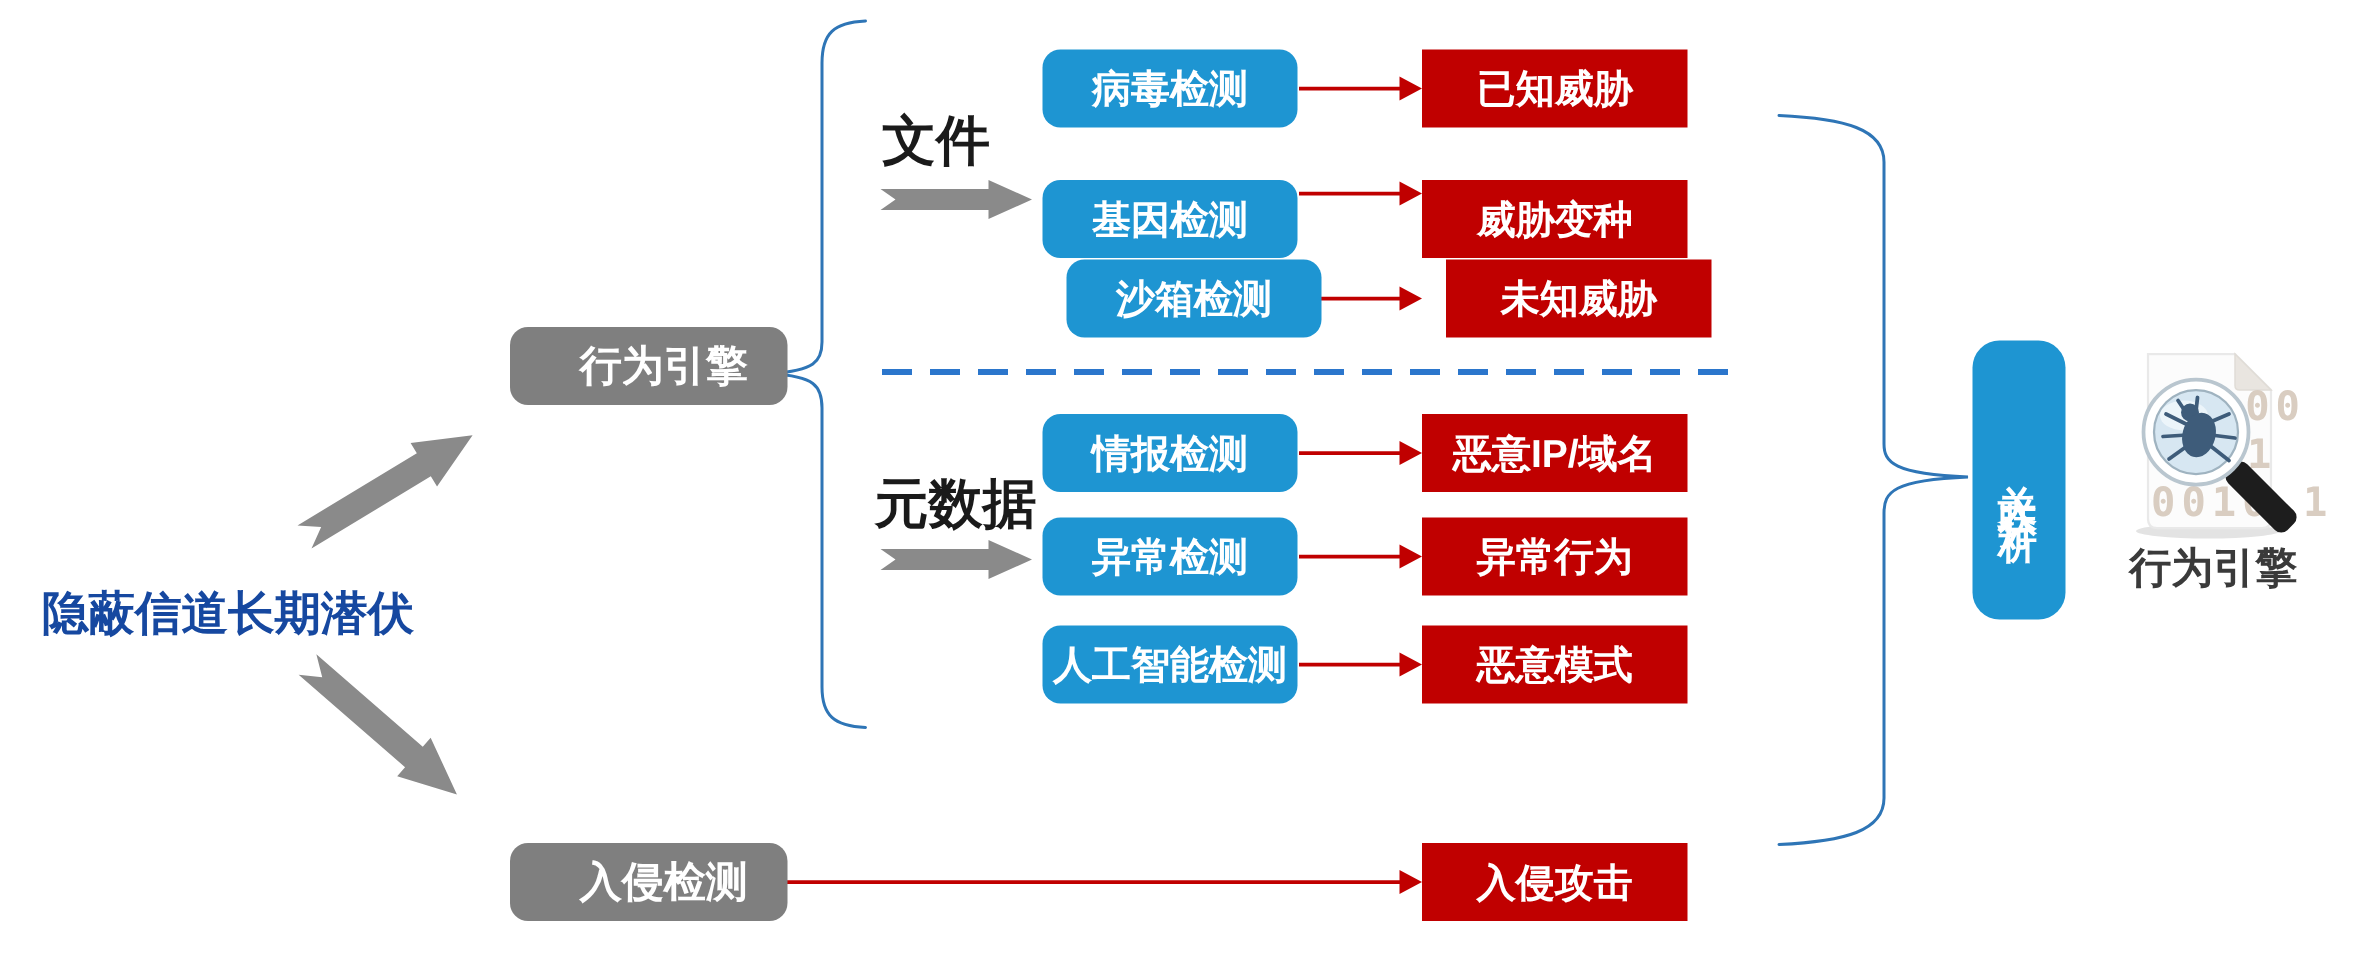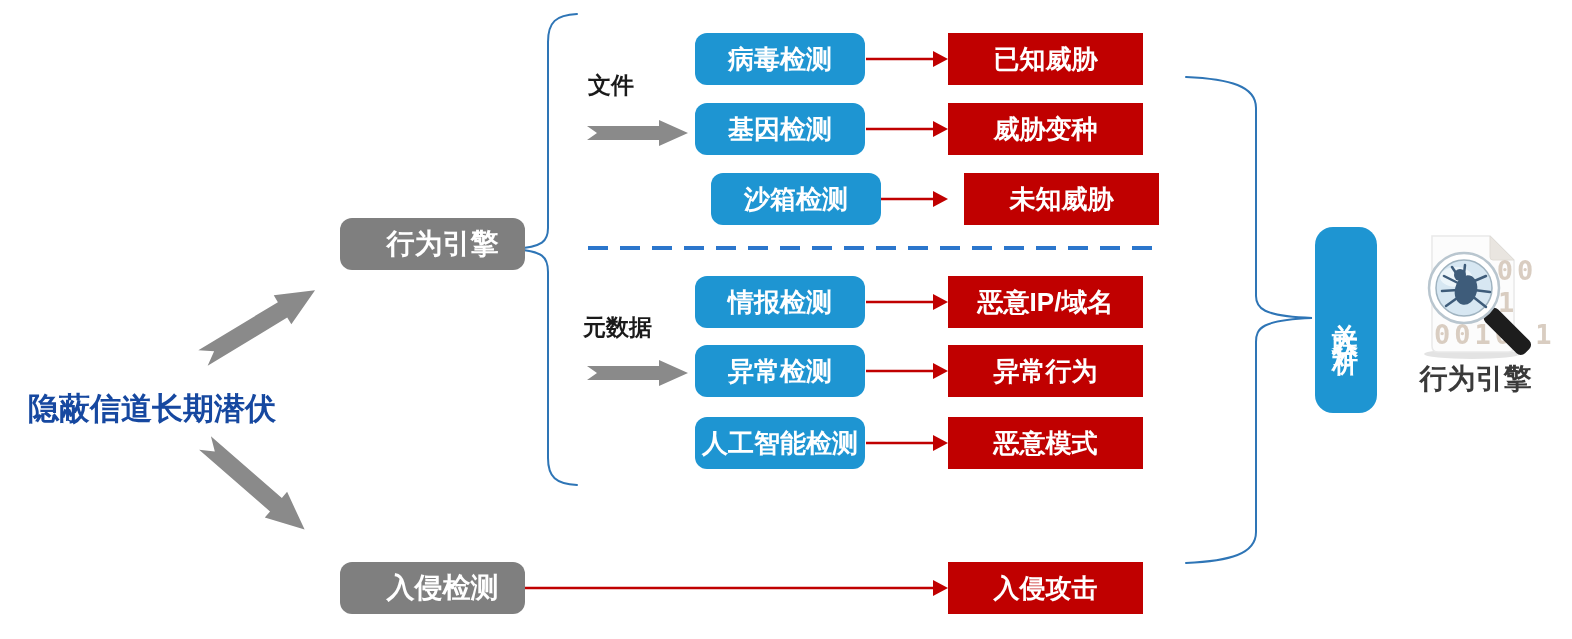--- a/index.html
+++ b/index.html
@@ -15,31 +15,31 @@
 
   .title-label{position:absolute;left:28px;top:388px;font-size:31px;font-weight:bold;
     color:var(--title-blue);white-space:nowrap;}
 
   .gray-box{position:absolute;left:340px;width:165px;height:52px;border-radius:12px;
     background:var(--box-gray);color:#ffffff;font-size:28px;font-weight:bold;
     display:flex;align-items:center;justify-content:center;white-space:nowrap;padding-left:20px;}
   .gray-box.behavior{top:218px;}
   .gray-box.intrusion{top:562px;}
 
-  .input-label{position:absolute;font-size:23px;font-weight:bold;color:#1a1a1a;white-space:nowrap;}
+  .input-label{position:absolute;font-size:36px;font-weight:bold;color:#1a1a1a;white-space:nowrap;}
   .input-label.file{left:588px;top:70px;}
   .input-label.meta{left:583px;top:312px;text-align:center;}
 
   .blue-box{position:absolute;left:695px;width:170px;height:52px;border-radius:12px;
     background:var(--box-blue);color:#ffffff;font-size:26px;font-weight:bold;
     display:flex;align-items:center;justify-content:center;white-space:nowrap;}
-  .red-box{position:absolute;left:948px;width:195px;height:52px;
+  .red-box{position:absolute;left:948px;width:177px;height:52px;
     background:var(--box-red);color:#ffffff;font-size:26px;font-weight:bold;
     display:flex;align-items:center;justify-content:center;white-space:nowrap;}
-  .row1{top:33px;} .row2{top:103px;} .row3{top:173px;margin-left:16px;}
+  .row1{top:33px;} .row2{top:120px;} .row3{top:173px;margin-left:16px;}
   .row4{top:276px;} .row5{top:345px;} .row6{top:417px;}
   .row7{top:562px;}
 
   .correlation-box{position:absolute;left:1315px;top:227px;width:62px;height:186px;
     border-radius:18px;background:var(--box-blue);color:#ffffff;font-size:26px;font-weight:bold;
     display:flex;align-items:center;justify-content:center;
     writing-mode:vertical-rl;text-orientation:upright;letter-spacing:9px;}
 
   #result-icon{position:absolute;left:1402px;top:228px;width:150px;height:140px;}
   .doc-shadow{fill:#e3e3e3;}

